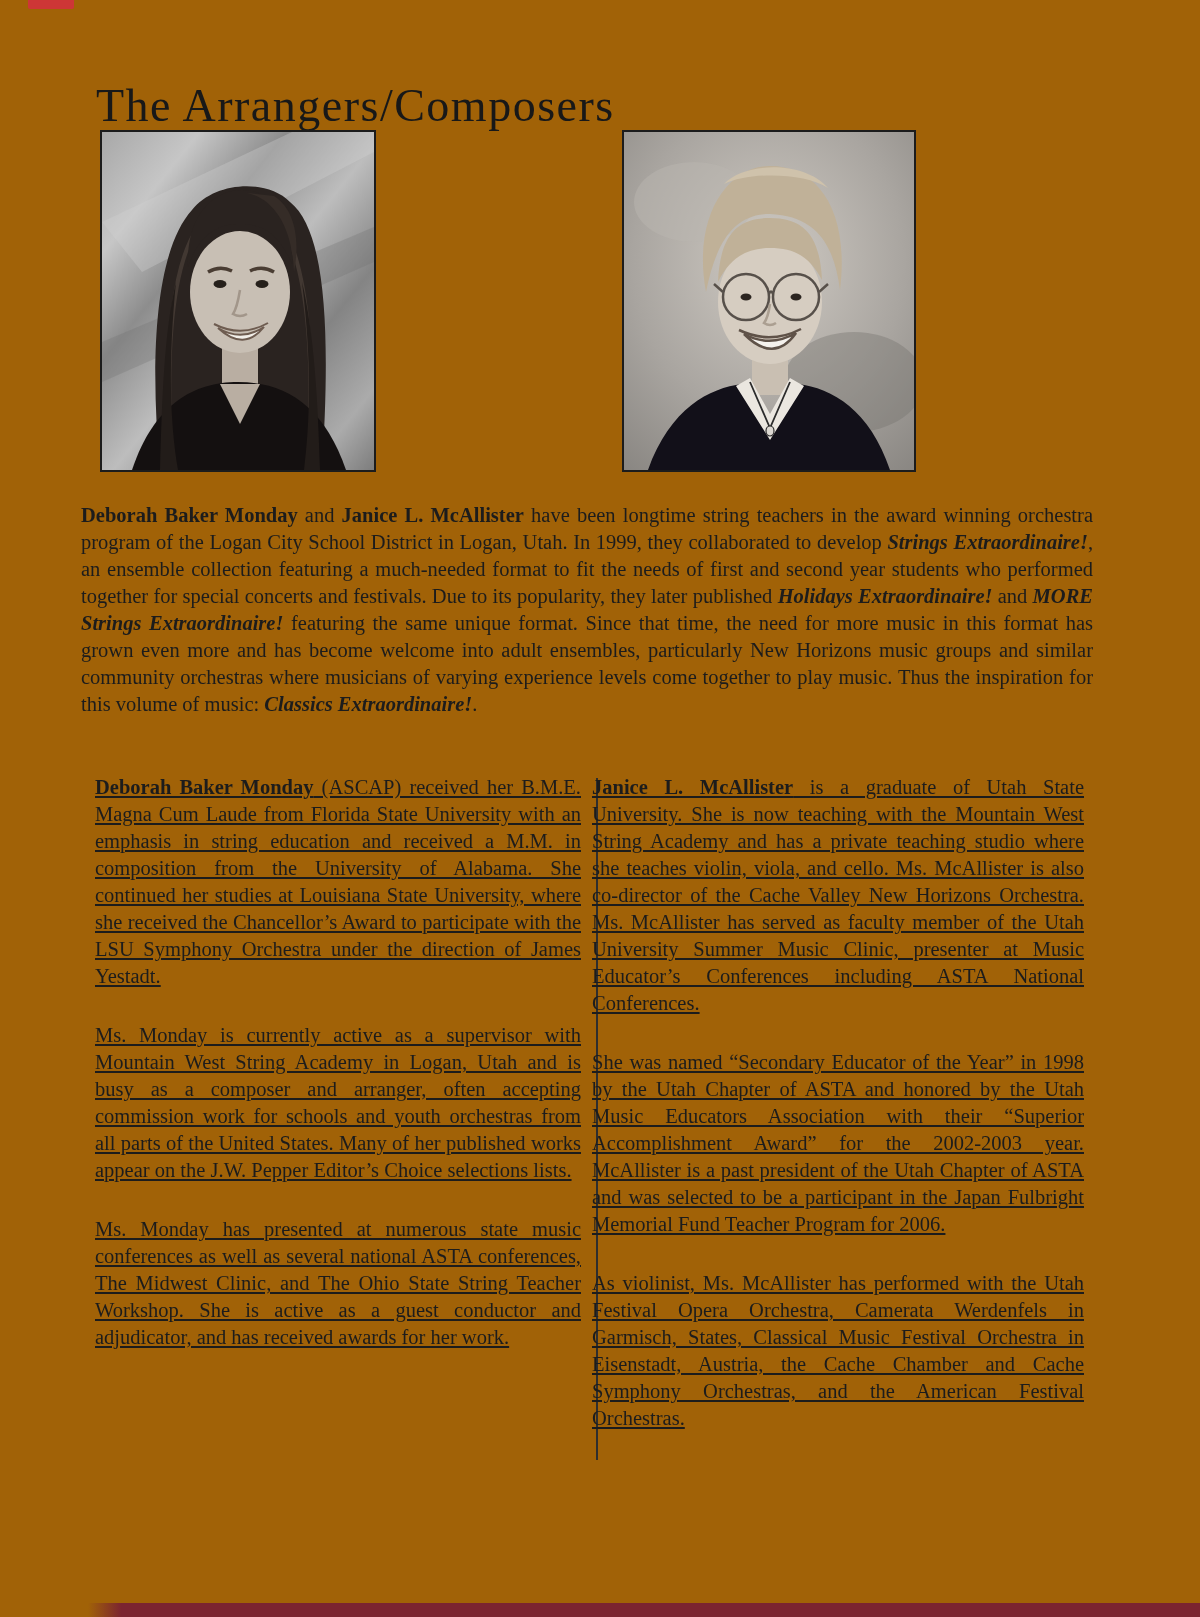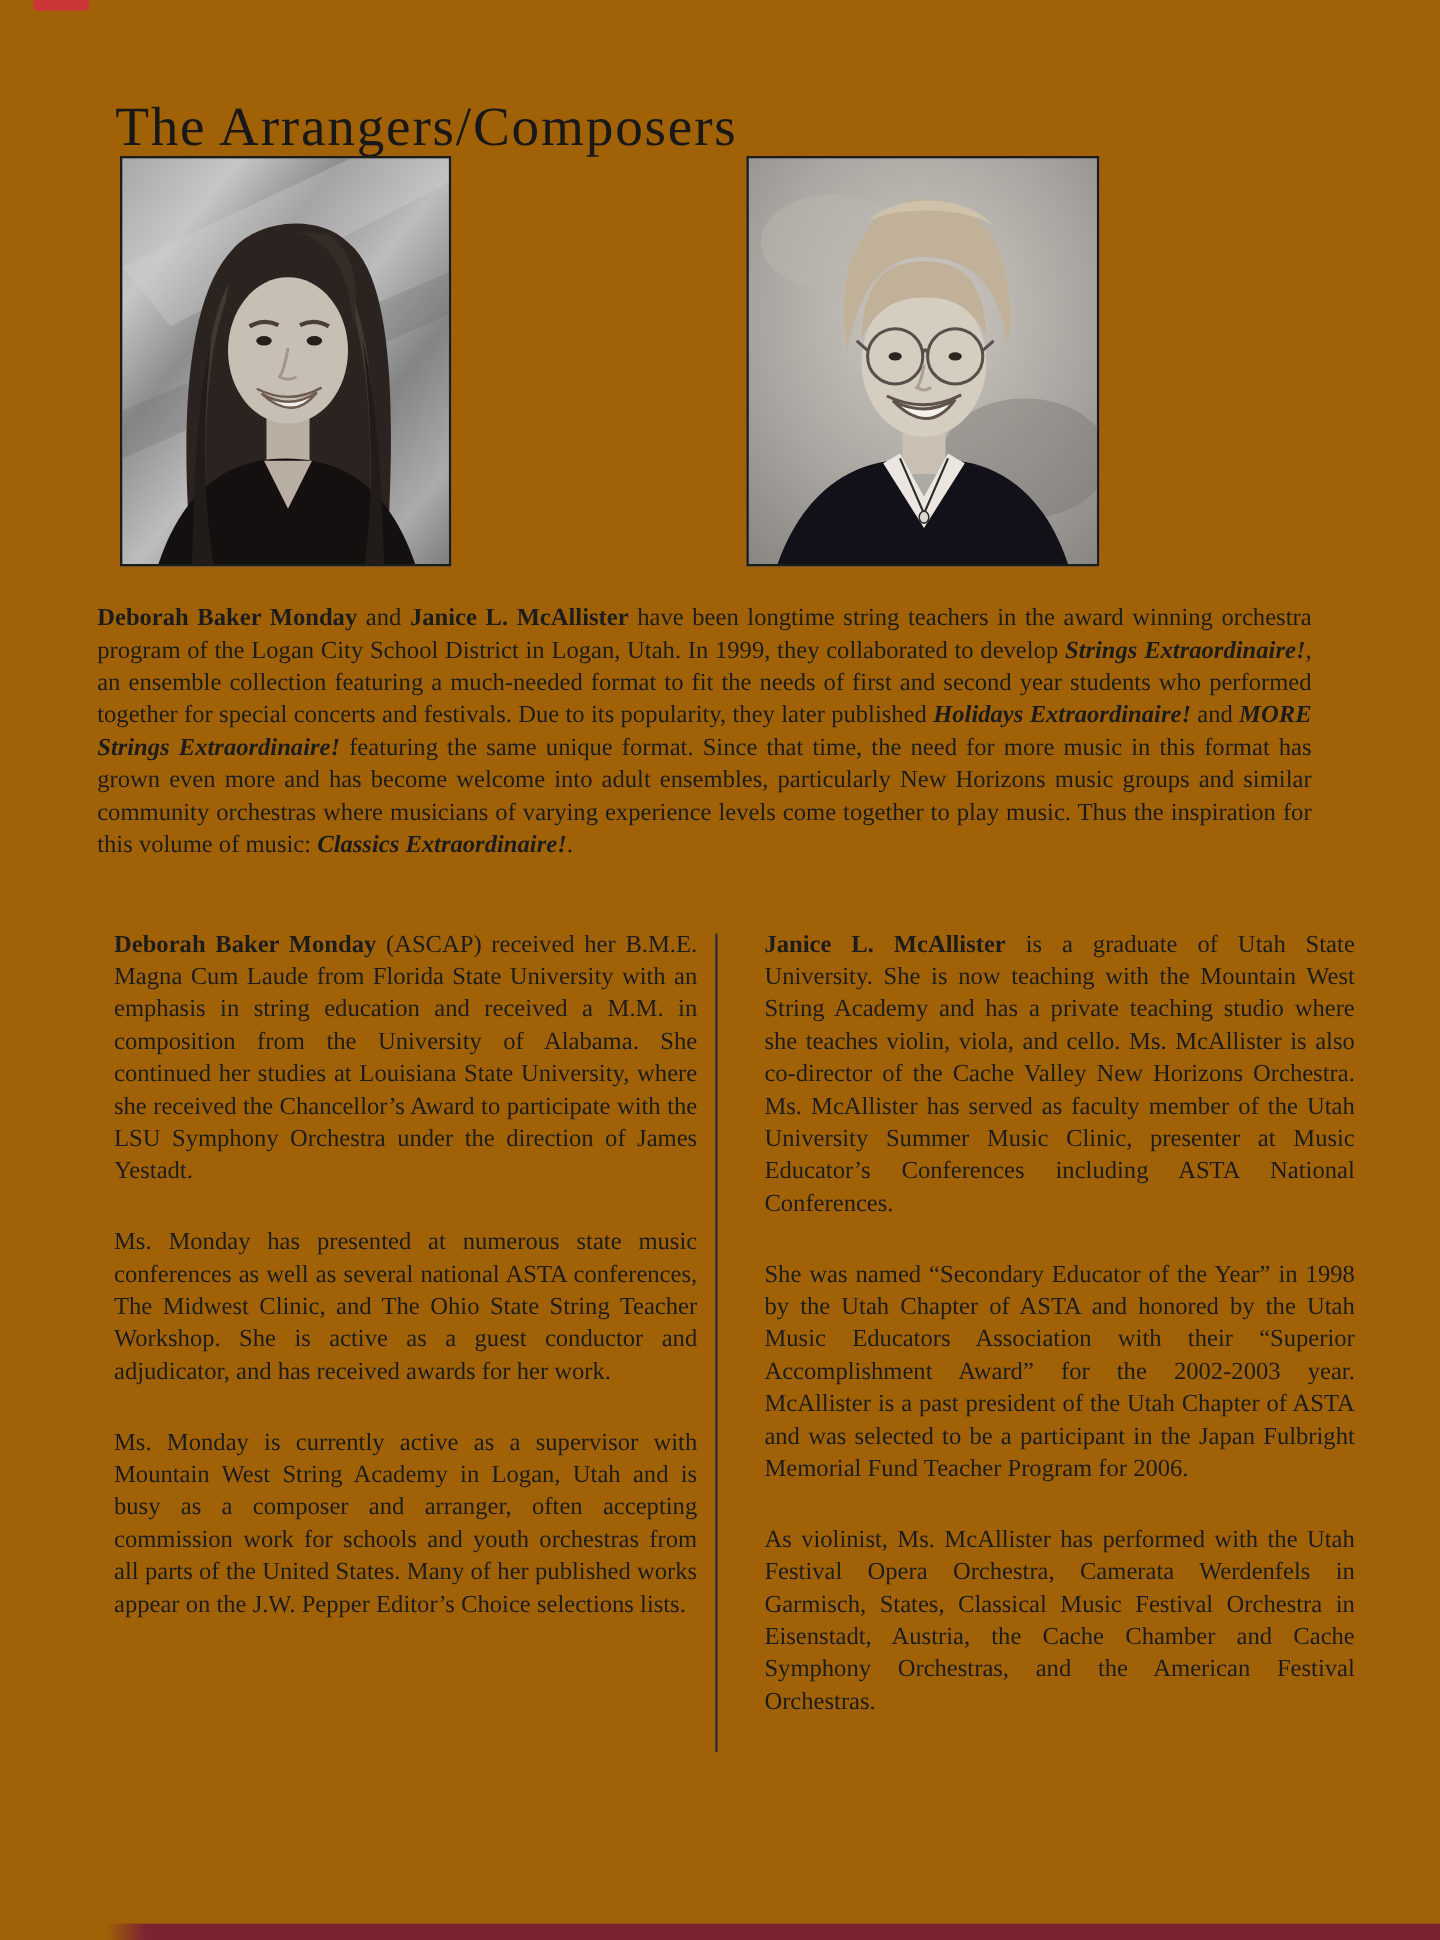--- a/index.html
+++ b/index.html
@@ -31,23 +31,23 @@
     font-size:20.5px;line-height:27px;
     text-align:justify;
     color:#1c1c1c;
   }
   .columns{position:absolute;left:95px;top:774px;width:1010px;}
   .col{
     position:absolute;top:0;
     font-size:20.5px;line-height:27px;
     text-align:justify;color:#1c1c1c;
   }
-  .col p{margin:0 0 32px 0;}
+  .col p{margin:0 0 32px 0;text-decoration:underline;}
   .col-left{left:0;width:486px;}
-  .col-right{left:542px;width:492px;}
+  .col-right{left:497px;width:492px;}
   .col-divider{
     position:absolute;left:501px;top:4px;
     width:2px;height:682px;background:#2e2e2e;
   }
   .bottom-bar{
     position:absolute;left:88px;top:1603px;
     width:1112px;height:14px;
   }
   .top-mark{
     position:absolute;left:28px;top:0;
@@ -153,22 +153,22 @@
       <path d="M126,250 L146,296 L166,250" stroke="#2c2c2c" stroke-width="1.8" fill="none"></path>
       <ellipse cx="146" cy="299" rx="4" ry="5" fill="#dcd8d2" stroke="#2c2c2c" stroke-width="1.2"></ellipse>
     </svg>
   </div>
 
   <div class="intro"><span style="font-weight: 700;">Deborah Baker Monday</span><span> and </span><span style="font-weight: 700;">Janice L. McAllister</span><span> have been longtime string teachers in the award winning orchestra program of the Logan City School District in Logan, Utah. In 1999, they collaborated to develop </span><span style="font-weight: 700; font-style: italic;">Strings Extraordinaire!</span><span>, an ensemble collection featuring a much-needed format to fit the needs of first and second year students who performed together for special concerts and festivals. Due to its popularity, they later published </span><span style="font-weight: 700; font-style: italic;">Holidays Extraordinaire!</span><span> and </span><span style="font-weight: 700; font-style: italic;">MORE Strings Extraordinaire!</span><span> featuring the same unique format. Since that time, the need for more music in this format has grown even more and has become welcome into adult ensembles, particularly New Horizons music groups and similar community orchestras where musicians of varying experience levels come together to play music. Thus the inspiration for this volume of music: </span><span style="font-weight: 700; font-style: italic;">Classics Extraordinaire!</span><span>.</span></div>
 
   <div class="columns">
     <div class="col col-left">
       <p><span style="font-weight: 700;">Deborah Baker Monday</span><span> (ASCAP) received her B.M.E. Magna Cum Laude from Florida State University with an emphasis in string education and received a M.M. in composition from the University of Alabama. She continued her studies at Louisiana State University, where she received the Chancellor’s Award to participate with the LSU Symphony Orchestra under the direction of James Yestadt.</span></p>
+      <p><span>Ms. Monday is currently active as a supervisor with Mountain West String Academy in Logan, Utah and is busy as a composer and arranger, often accepting commission work for schools and youth orchestras from all parts of the United States. Many of her published works appear on the J.W. Pepper Editor’s Choice selections lists.</span></p>
       <p><span>Ms. Monday has presented at numerous state music conferences as well as several national ASTA conferences, The Midwest Clinic, and The Ohio State String Teacher Workshop. She is active as a guest conductor and adjudicator, and has received awards for her work.</span></p>
-      <p><span>Ms. Monday is currently active as a supervisor with Mountain West String Academy in Logan, Utah and is busy as a composer and arranger, often accepting commission work for schools and youth orchestras from all parts of the United States. Many of her published works appear on the J.W. Pepper Editor’s Choice selections lists.</span></p>
     </div>
     <div class="col-divider"></div>
     <div class="col col-right">
       <p><span style="font-weight: 700;">Janice L. McAllister</span><span> is a graduate of Utah State University. She is now teaching with the Mountain West String Academy and has a private teaching studio where she teaches violin, viola, and cello. Ms. McAllister is also co-director of the Cache Valley New Horizons Orchestra. Ms. McAllister has served as faculty member of the Utah University Summer Music Clinic, presenter at Music Educator’s Conferences including ASTA National Conferences.</span></p>
       <p><span>She was named “Secondary Educator of the Year” in 1998 by the Utah Chapter of ASTA and honored by the Utah Music Educators Association with their “Superior Accomplishment Award” for the 2002-2003 year. McAllister is a past president of the Utah Chapter of ASTA and was selected to be a participant in the Japan Fulbright Memorial Fund Teacher Program for 2006.</span></p>
       <p><span>As violinist, Ms. McAllister has performed with the Utah Festival Opera Orchestra, Camerata Werdenfels in Garmisch, States, Classical Music Festival Orchestra in Eisenstadt, Austria, the Cache Chamber and Cache Symphony Orchestras, and the American Festival Orchestras.</span></p>
     </div>
   </div>
 
   <div class="bottom-bar" style="background: linear-gradient(to right, rgba(123, 36, 48, 0) 0%, rgb(123, 36, 48) 3%, rgb(123, 36, 48) 100%);"></div>

